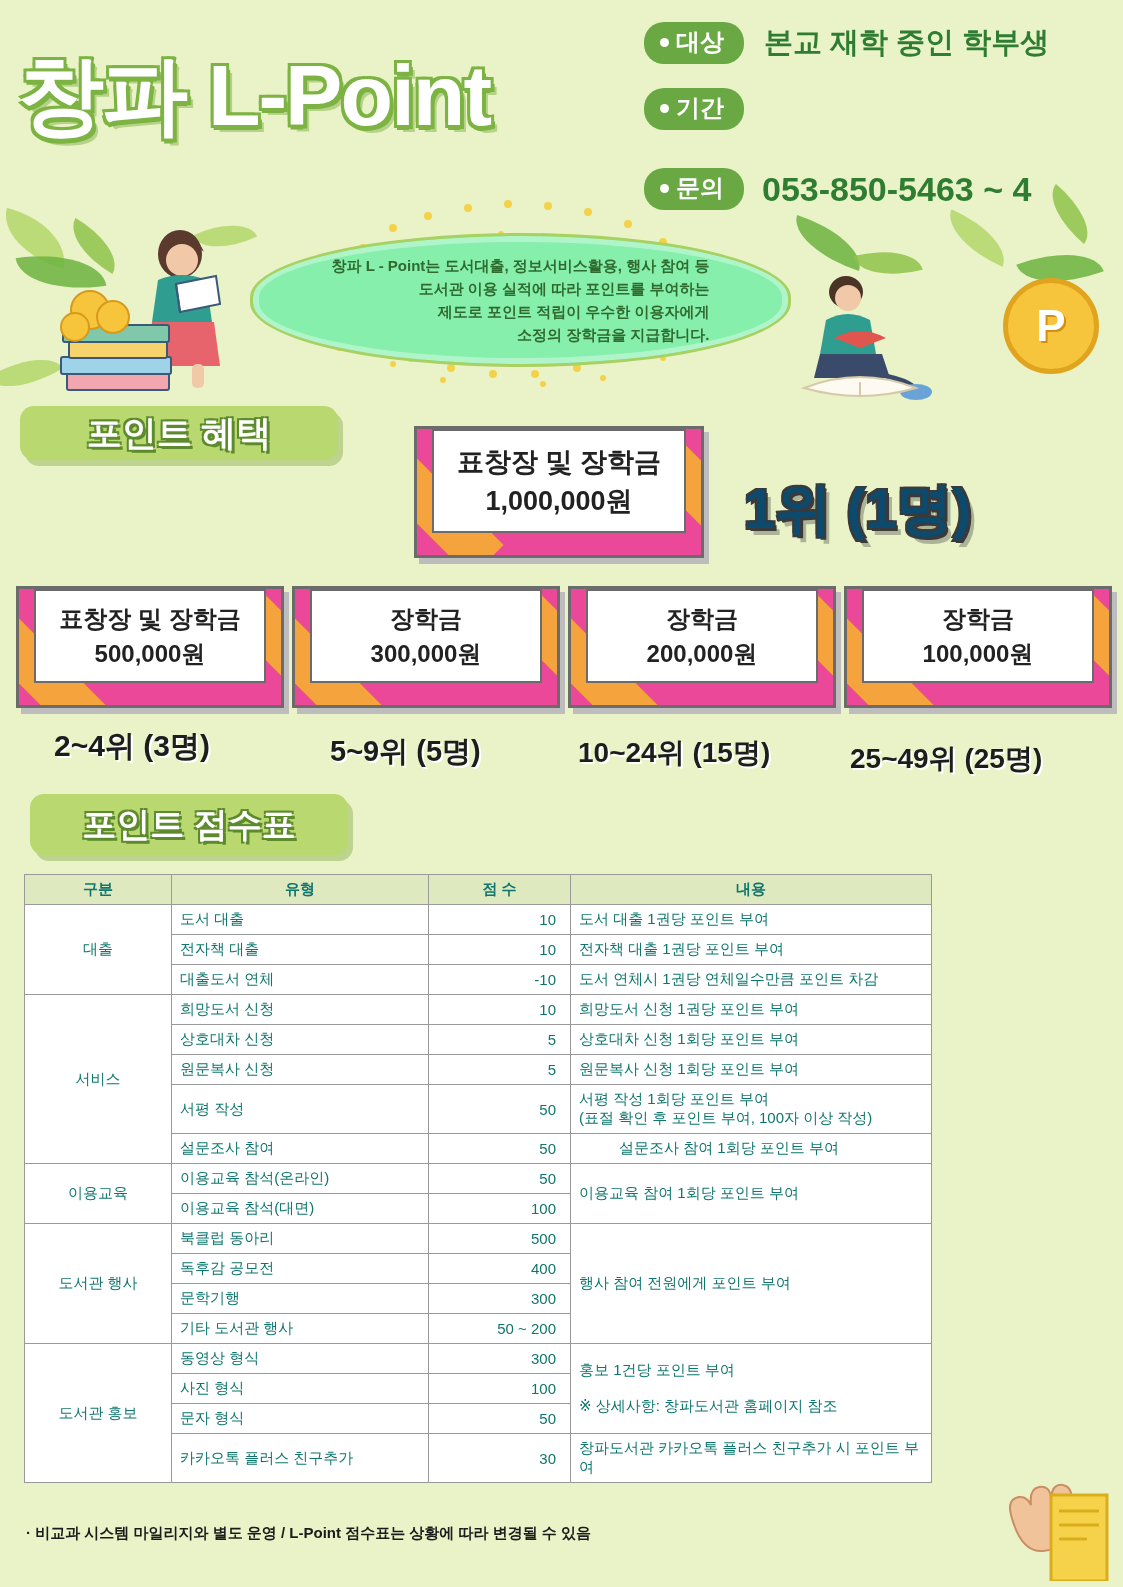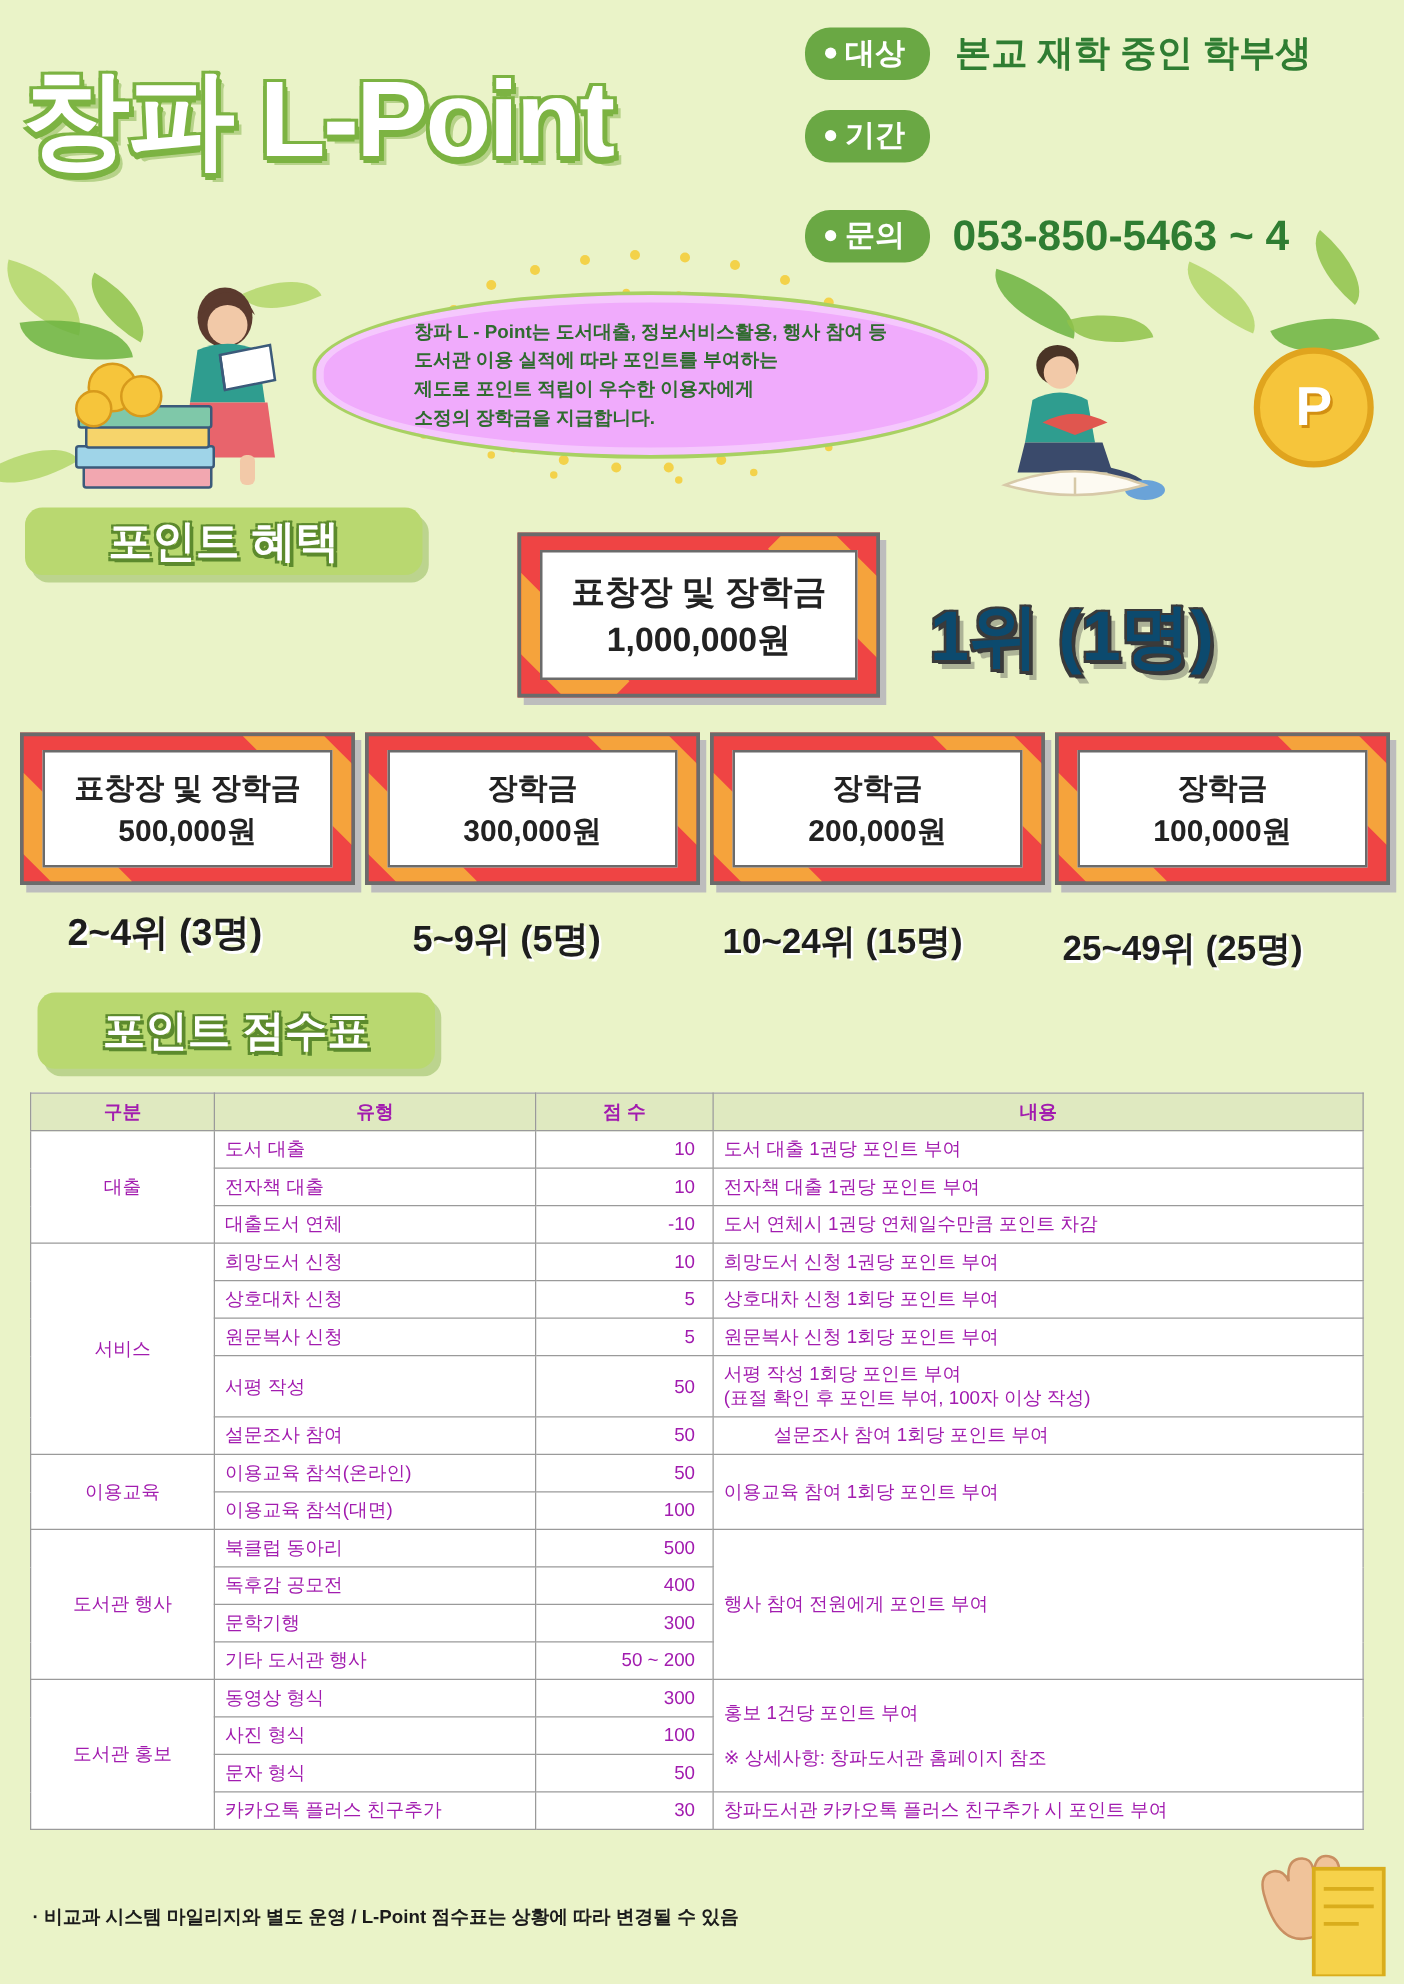--- a/index.html
+++ b/index.html
@@ -30,43 +30,43 @@
     background:#6aa844;color:#fff;border-radius:20px;
     font-size:24px;font-weight:bold;padding:4px 20px 6px 16px;
     display:flex;align-items:center;gap:7px;white-space:nowrap;
   }
   .pill .dot{width:9px;height:9px;border-radius:50%;background:#fff;display:inline-block;}
   .hdr-val{color:#2f7d32;font-weight:bold;white-space:nowrap;}
 
   
   .bubble{
     position:absolute;left:250px;top:233px;width:535px;height:128px;
-    background:#f0abfc;border:3px solid #a8d162;border-radius:50%/48%;
-    display:flex;align-items:center;justify-content:center;text-align:left;
+    background:#86efac;border:3px solid #a8d162;border-radius:50%/48%;
+    display:flex;align-items:center;justify-content:center;text-align:right;
     box-shadow:0 0 0 6px rgba(255,255,255,.35) inset;
     z-index:3;
   }
   .bubble p{margin:0;font-size:15px;line-height:1.55;color:#2f6b2f;font-weight:bold;}
   .dotfan{position:absolute;left:243px;top:198px;width:560px;height:190px;z-index:2;}
 
   
   .chip{
     position:absolute;background:#b9d870;border-radius:14px;
     display:flex;align-items:center;justify-content:center;
     color:#fff;font-weight:bold;
     text-shadow:3px 3px 0 #5c8a2d,-2px -2px 0 #5c8a2d,2px -2px 0 #5c8a2d,-2px 2px 0 #5c8a2d;
     box-shadow:5px 6px 0 rgba(150,185,95,.55);
   }
 
   
   .prize{position:absolute;}
   .prize .frame{
-    position:relative;background:#ef4444;border:3px solid #6b6b6b;
+    position:relative;background:#ec4899;border:3px solid #6b6b6b;
     box-shadow:5px 6px 0 #bdbdbd;overflow:hidden;
-    display:flex;flex-direction:column;align-items:center;justify-content:center;
+    display:flex;flex-direction:column;align-items:center;
   }
   .prize .frame:before,.prize .frame:after{
     content:"";position:absolute;background:#f5a33c;transform:rotate(-45deg);
   }
   .prize .frame:before{width:46px;height:230px;left:-34px;top:-64px;}
   .prize .frame:after{width:46px;height:230px;right:-34px;bottom:-64px;}
   .prize .inner{
     position:relative;z-index:2;background:#fff;border:2px solid #6b6b6b;
     width:calc(100% - 34px);height:calc(100% - 26px);
     display:flex;flex-direction:column;align-items:center;justify-content:center;
@@ -76,22 +76,22 @@
     position:absolute;font-weight:bold;color:#1d1d1d;white-space:nowrap;
     text-shadow:2px 2px 0 #ffffff;
   }
   .rank.big{
     color:#0c4a6e;font-size:56px;
     text-shadow:3px 3px 0 #3a3a3a,-2px -2px 0 #3a3a3a,2px -2px 0 #3a3a3a,-2px 2px 0 #3a3a3a,6px 7px 0 rgba(60,60,60,.35);
   }
 
   
   table{
-    position:absolute;left:24px;top:874px;width:1067px;
-    border-collapse:collapse;background:#fff;font-size:15px;color:#a21caf;
+    position:absolute;left:24px;top:874px;width:908px;
+    border-collapse:collapse;background:#fff;font-size:15px;color:#0f766e;
   }
   th,td{border:1px solid #9a9a9a;padding:5px 8px;}
   thead th{background:#dfe9c0;text-align:center;font-weight:bold;}
   td.grp{text-align:center;font-weight:normal;}
   td.type{text-align:left;}
   td.score{text-align:right;padding-right:14px;}
   td.desc{text-align:left;}
 
   .footnote{
     position:absolute;left:26px;top:1524px;font-size:15px;font-weight:bold;color:#1b1b1b;

